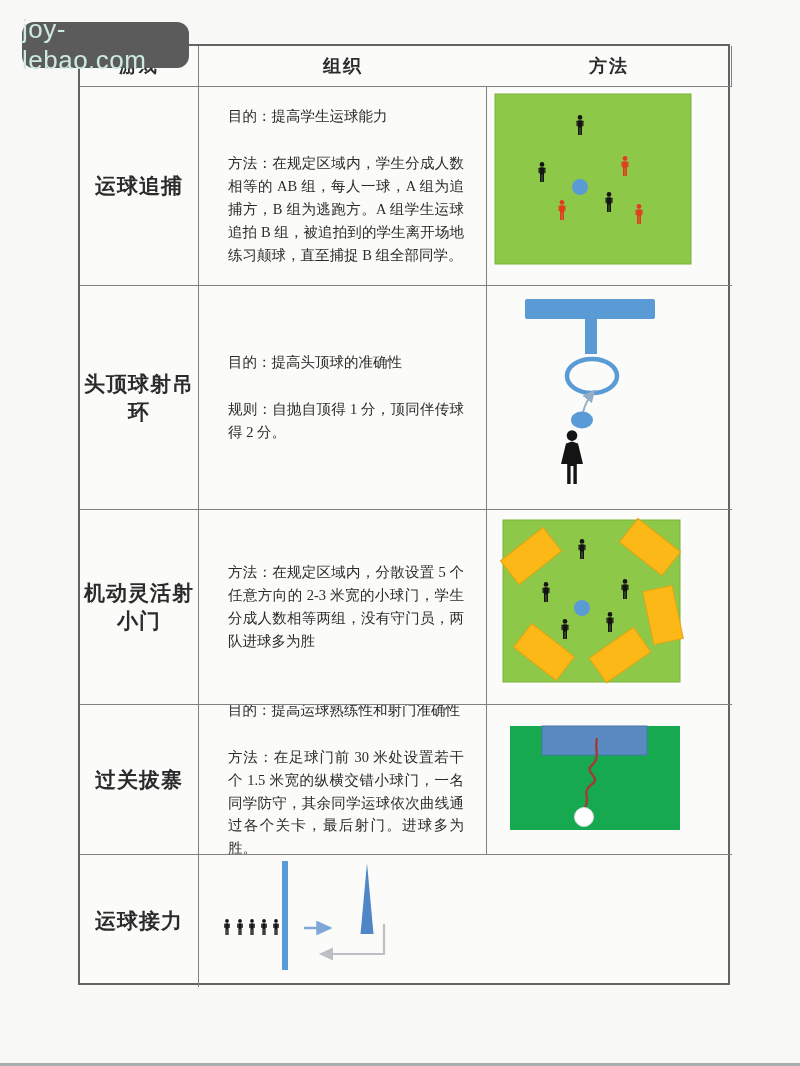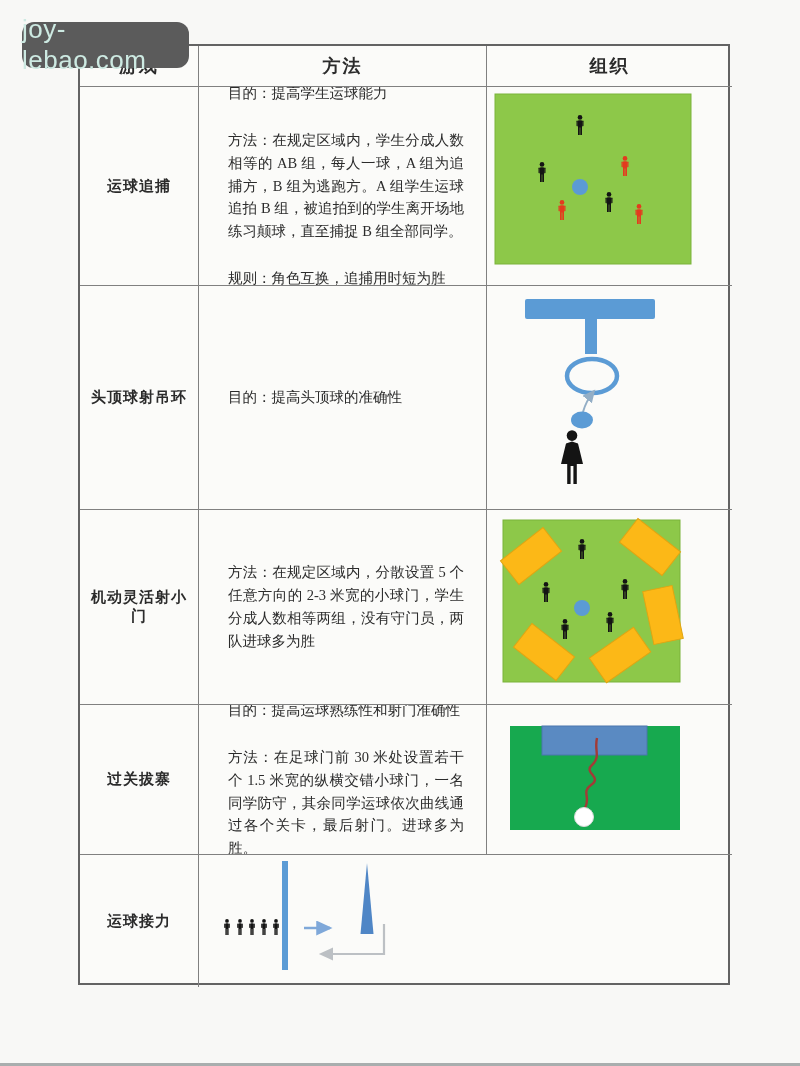--- a/index.html
+++ b/index.html
@@ -33,21 +33,21 @@
     box-sizing:border-box;position:relative;overflow:hidden;
   }
   .cell.last-col{border-right:none;}
   .cell.last-row{border-bottom:none;}
   .hdr{
     display:flex;align-items:center;justify-content:center;
     font-size:18px;font-weight:bold;letter-spacing:2px;
   }
   .game-cell{
     display:flex;align-items:center;justify-content:center;
-    font-size:15px;font-weight:bold;letter-spacing:1px;
+    font-size:21px;font-weight:bold;letter-spacing:1px;
     text-align:center;padding:0 4px;
   }
   .method-cell{
     display:flex;flex-direction:column;justify-content:center;
     padding:6px 10px 6px 17px;
     font-size:14.5px;line-height:1.58;text-align:justify;
   }
   .method-cell p{margin:12px;}
   .method-cell p:empty{display:none;}
   .org-cell{padding:0;}
@@ -90,45 +90,45 @@
   </defs>
 </svg>
 
 <div class="watermark">
   <span>joy-lebao.com</span>
 </div>
 
 <div class="sheet-table">
 
   <div class="cell hdr">游戏</div>
+  <div class="cell hdr last-col">组织</div>
   <div class="cell hdr">方法</div>
-  <div class="cell hdr last-col">组织</div>
 
   <div class="cell game-cell">运球追捕</div>
   <div class="cell method-cell">
     <p>目的：提高学生运球能力</p>
     <p>方法：在规定区域内，学生分成人数相等的 AB 组，每人一球，A 组为追捕方，B 组为逃跑方。A 组学生运球追拍 B 组，被追拍到的学生离开场地练习颠球，直至捕捉 B 组全部同学。</p>
-    <p>规则：角色互换，追捕用时短为胜</p>
   </div>
   <div class="cell org-cell last-col">
     <svg width="245" height="199" viewBox="0 0 245 199">
       <rect x="8" y="7" width="196" height="170" fill="#8dc849" stroke="#7ab33a" stroke-width="1"></rect>
       <use href="#pers" class="pl-black" transform="translate(88,28)"></use>
       <use href="#pers" class="pl-black" transform="translate(50,75)"></use>
       <use href="#pers" class="pl-red" transform="translate(133,69)"></use>
       <circle cx="93" cy="100" r="8" fill="#5b9bd5"></circle>
       <use href="#pers" class="pl-red" transform="translate(70,113)"></use>
       <use href="#pers" class="pl-black" transform="translate(117,105)"></use>
       <use href="#pers" class="pl-red" transform="translate(147,117)"></use>
     </svg>
   </div>
 
   <div class="cell game-cell">头顶球射吊环</div>
   <div class="cell method-cell">
     <p>目的：提高头顶球的准确性</p>
+    <p>规则：自抛自顶得 1 分，顶同伴传球得 2 分。</p>
   </div>
   <div class="cell org-cell last-col">
     <svg width="245" height="224" viewBox="0 0 245 224">
       <rect x="38" y="13" width="130" height="20" rx="2" fill="#5b9bd5"></rect>
       <rect x="98" y="32" width="12" height="36" fill="#5b9bd5"></rect>
       <ellipse cx="105" cy="90" rx="25" ry="17" fill="none" stroke="#5b9bd5" stroke-width="4.5"></ellipse>
       <path d="M96 126 Q99 115 107 105" fill="none" stroke="#93aec6" stroke-width="2" marker-end="url(#ah-ring)"></path>
       <ellipse cx="95" cy="134" rx="11" ry="8.5" fill="#5b9bd5"></ellipse>
       <use href="#pers-f" fill="#141414" transform="translate(70,144)"></use>
     </svg>

